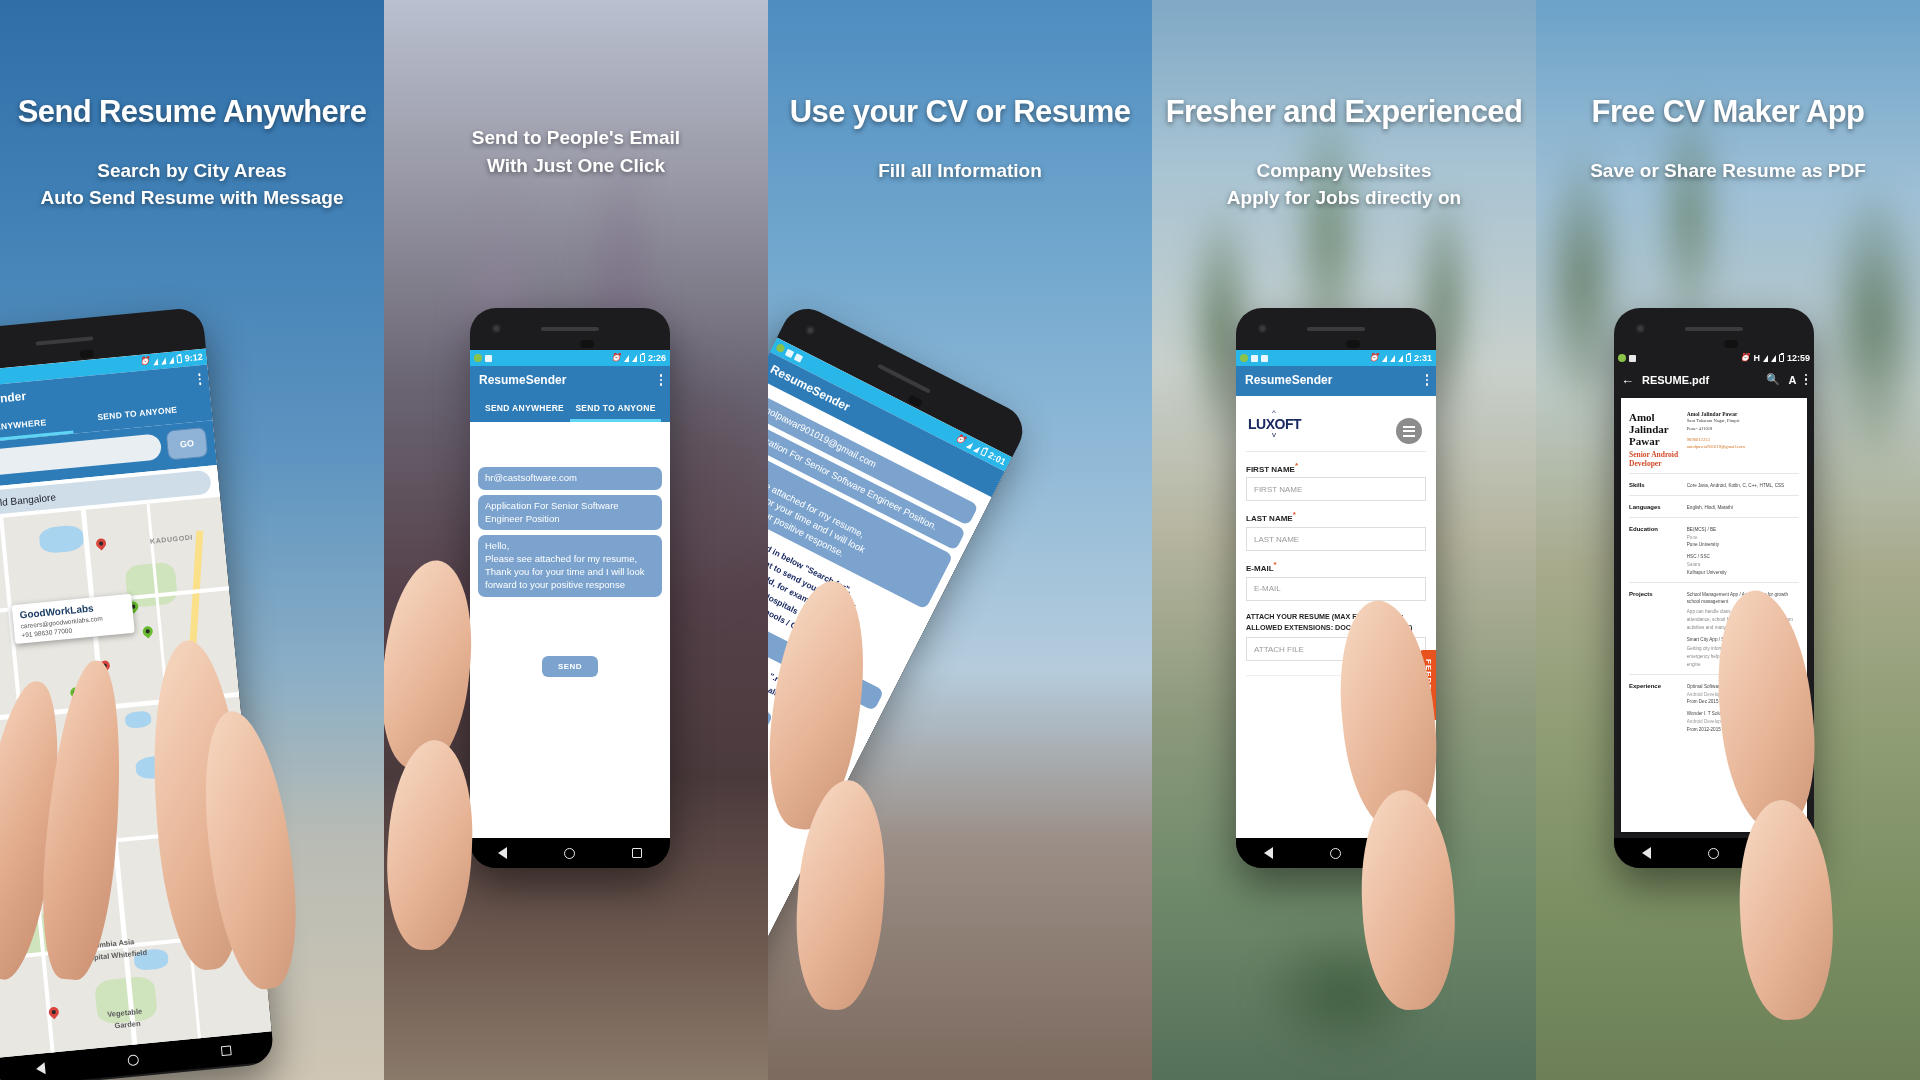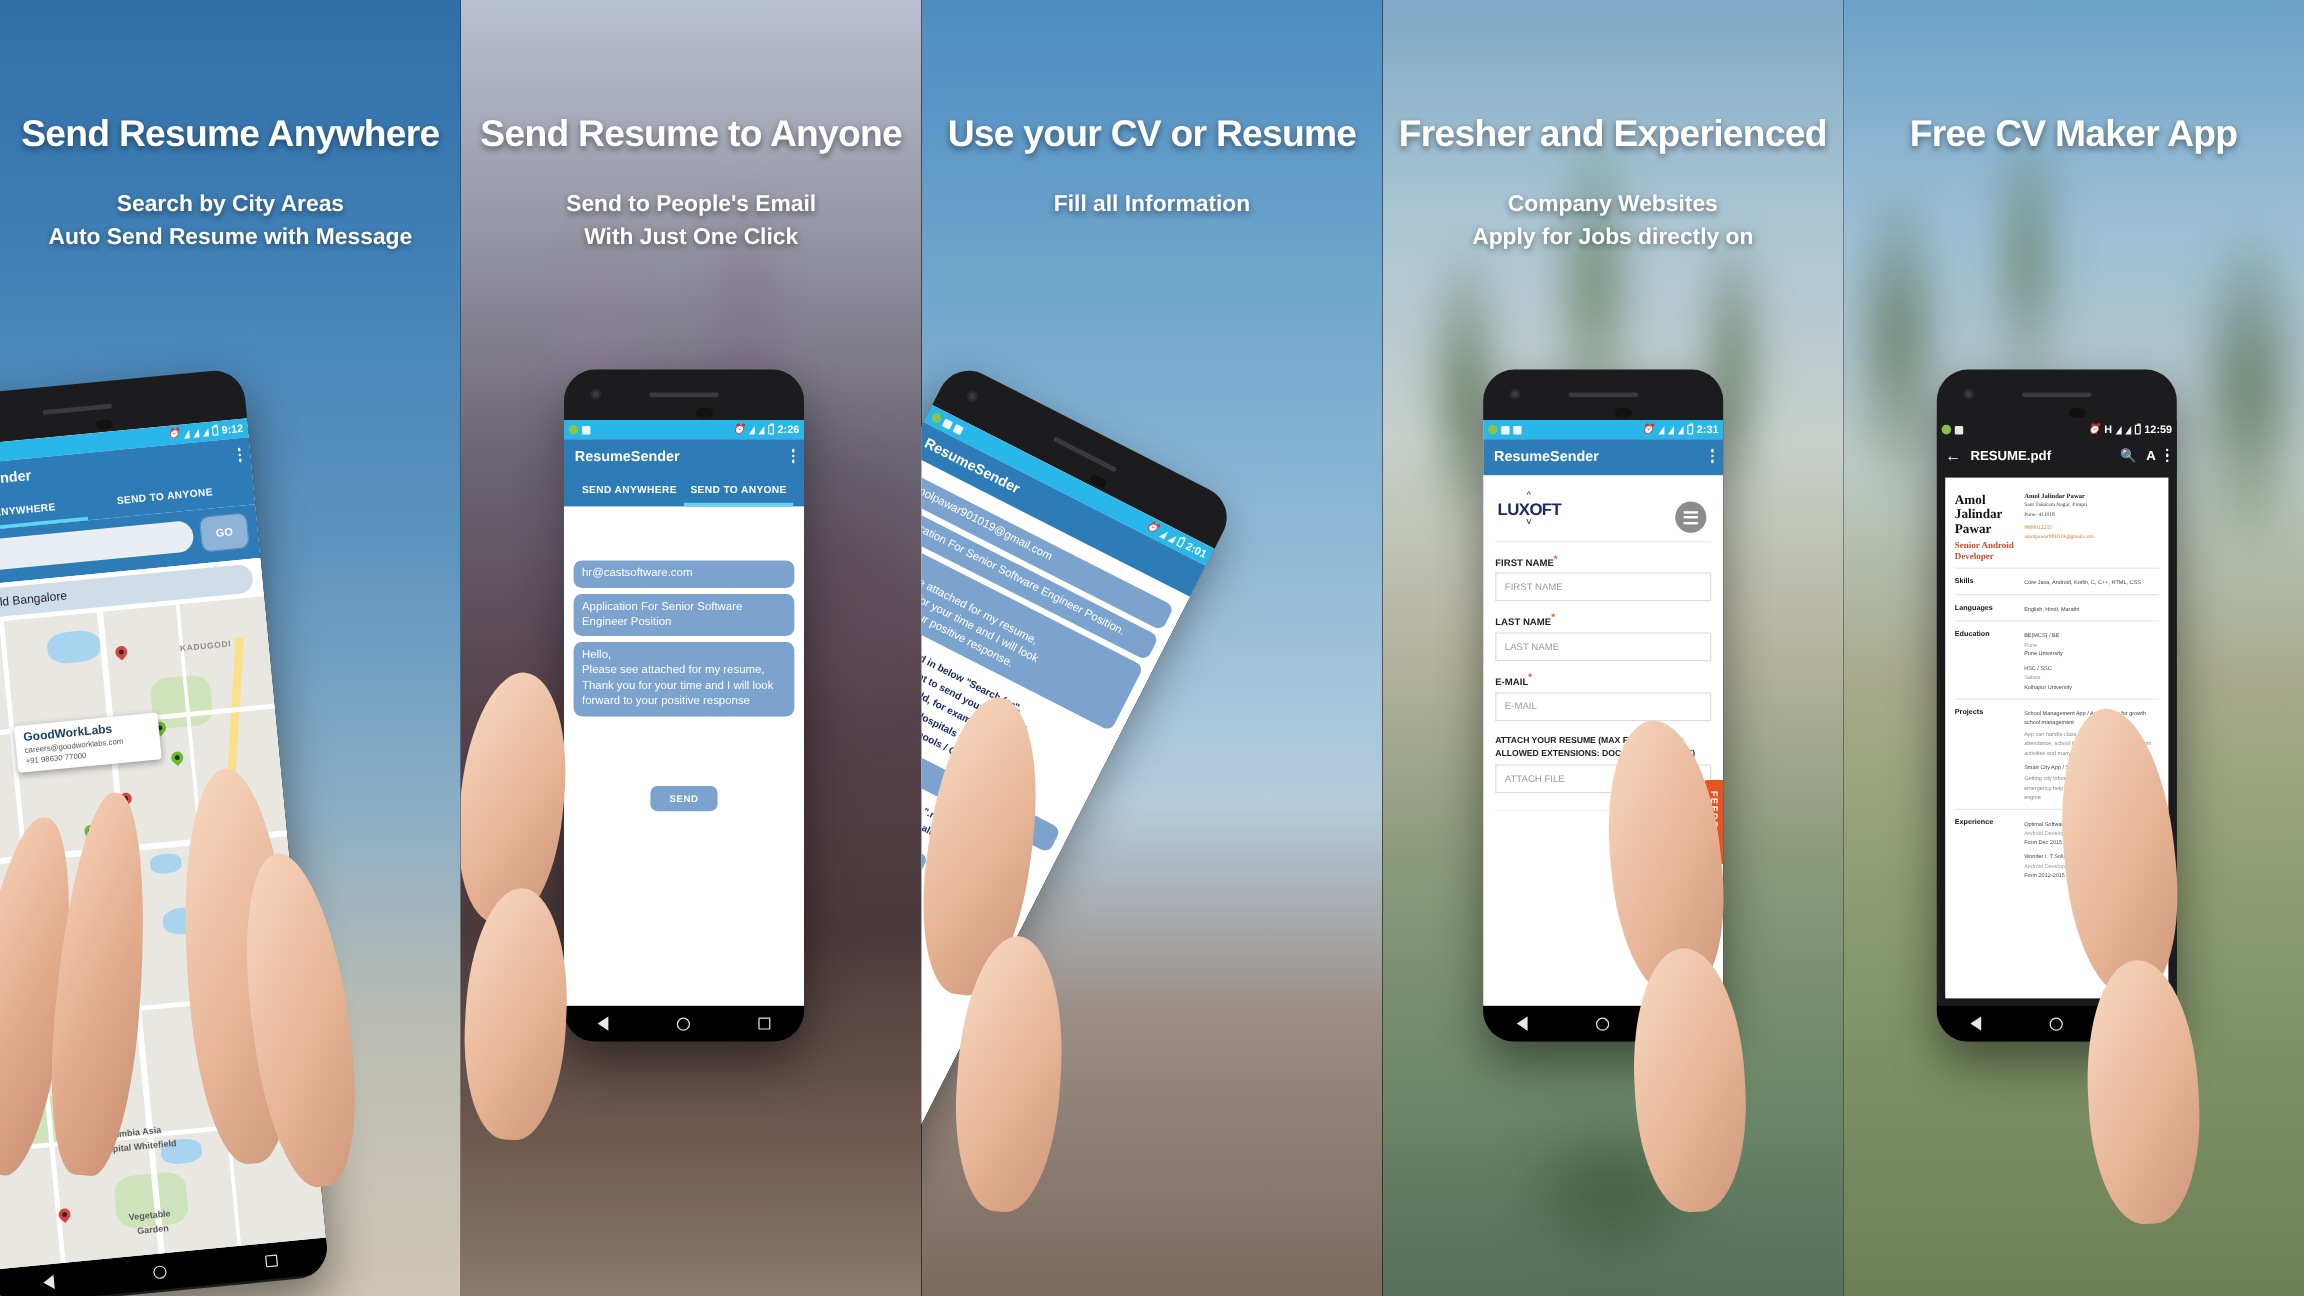--- a/index.html
+++ b/index.html
@@ -291,21 +291,20 @@
         <i class="nb-back"></i>
         <i class="nb-home"></i>
         <i class="nb-rec"></i>
       </div>
     </div>
   </div>
 
   <div class="panel p2">
     <div class="bg bg2"></div>
     <div class="heads">
-      <div class="headline">Send Resume to Anyone</div>
       <div class="sub">
         <span>Send to People's Email</span>
         <span>With Just One Click</span>
       </div>
     </div>
 
     <div class="hand" style="left:-10px;top:540px;width:120px;height:440px;">
       <div class="thumbc" style="left:10px;top:20px;width:86px;height:210px;transform:rotate(6deg);"></div>
       <div class="thumbc" style="left:14px;top:200px;width:84px;height:210px;transform:rotate(3deg);"></div>
     </div>
@@ -528,20 +527,23 @@
         <i class="nb-home"></i>
         <i class="nb-rec"></i>
       </div>
     </div>
   </div>
 
   <div class="panel p5">
     <div class="bg bg5"></div>
     <div class="heads">
       <div class="headline">Free CV Maker App</div>
+      <div class="sub">
+        <span>Save or Share Resume as PDF</span>
+      </div>
     </div>
 
     <div class="hand" style="left:170px;top:560px;width:200px;height:460px;">
       <div class="thumbc" style="left:14px;top:30px;width:92px;height:240px;transform:rotate(-6deg);"></div>
       <div class="thumbc" style="left:34px;top:240px;width:92px;height:220px;transform:rotate(-3deg);"></div>
     </div>
 
     <div class="phone" style="left:78px;top:308px;width:200px;height:560px;">
       <div class="bezel-top">
         <span class="cam"></span>

